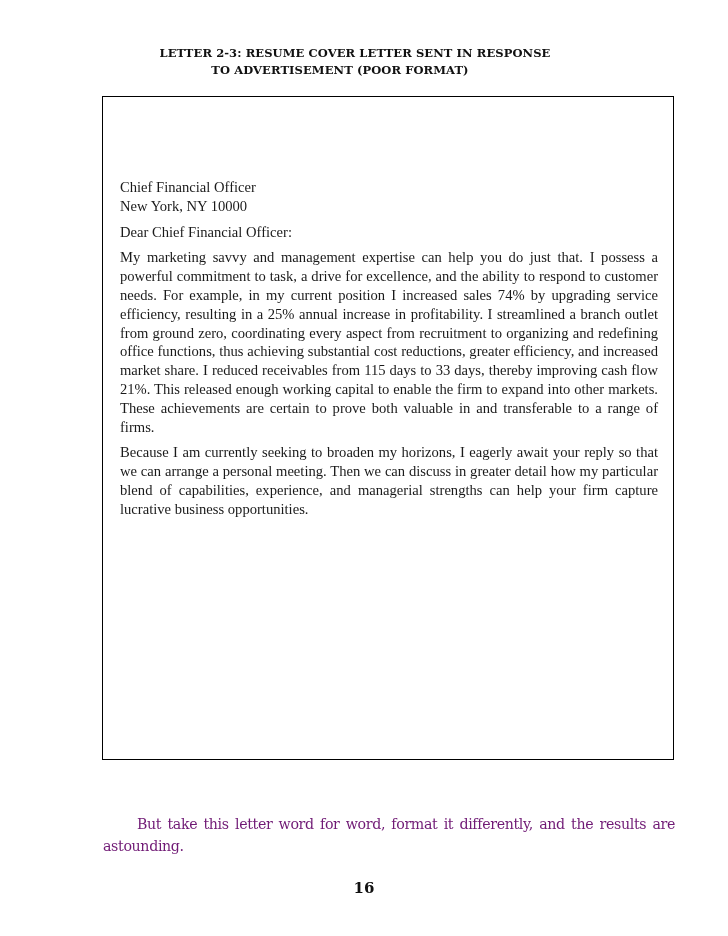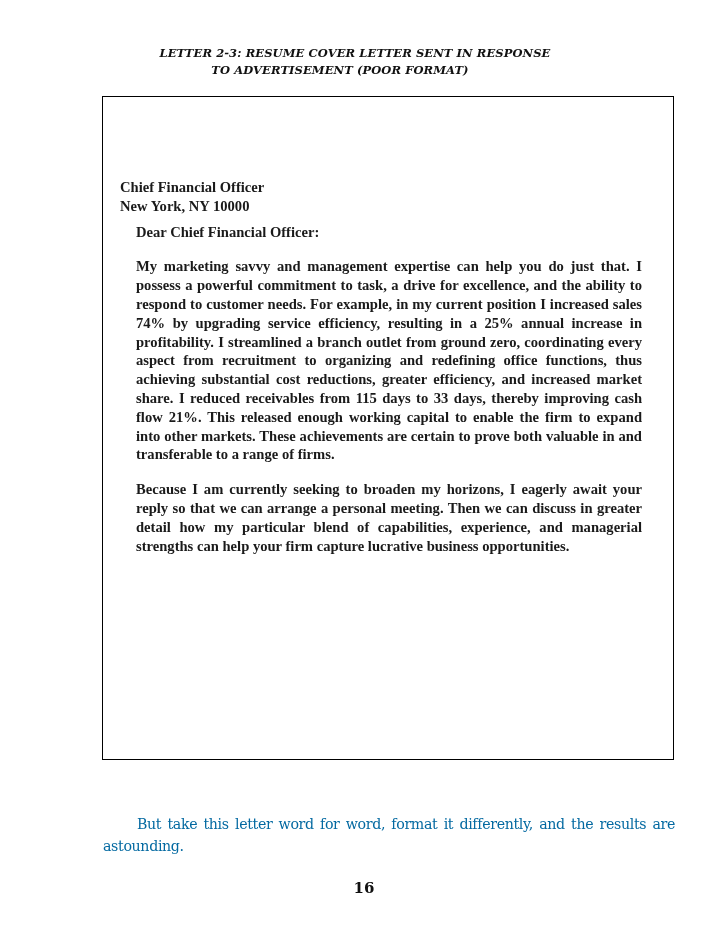--- a/index.html
+++ b/index.html
@@ -19,21 +19,20 @@
       left: 0;
       width: 660px;
       top: 45px;
       text-align: center;
       font-family: "DejaVu Serif", serif;
       font-weight: bold;
       font-size: 11.5px;
       line-height: 17px;
       letter-spacing: 0.1px;
       color: #111;
-      font-style: italic;
     }
     .caption .line { display: block; }
     .caption .line1 { padding-left: 50px; }
     .caption .line2 { padding-left: 20px; }
     .letter-box {
       position: absolute;
       left: 102px;
       top: 96px;
       width: 572px;
       height: 664px;
@@ -42,39 +41,38 @@
     }
     .letter {
       position: absolute;
       left: 120px;
       top: 178px;
       width: 538px;
       font-family: "Liberation Serif", serif;
       font-size: 14.6px;
       line-height: 18.8px;
       color: #1a1a1a;
-      font-weight: bold;
     }
     .address .addr-line { display: block; }
     .letter p {
-      margin: 16px;
+      margin: 0;
       text-align: justify;
     }
     .salutation { margin-top: 7px !important; }
     .para { margin-top: 7px !important; }
     .closing { margin-top: 7px !important; }
     .body-text {
       position: absolute;
       left: 103px;
       top: 813px;
       width: 572px;
       font-family: "DejaVu Serif", serif;
       font-size: 14.2px;
       line-height: 22px;
-      color: #0369a1;
+      color: #701a75;
       text-align: justify;
       text-indent: 34px;
       letter-spacing: -0.35px;
       margin: 0;
     }
     .page-number {
       position: absolute;
       left: 0;
       width: 728px;
       top: 879px;

